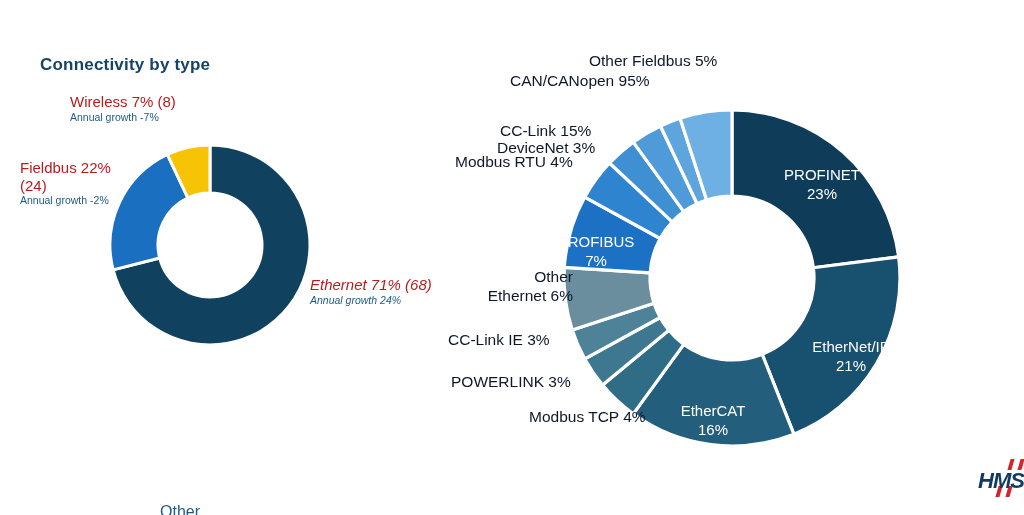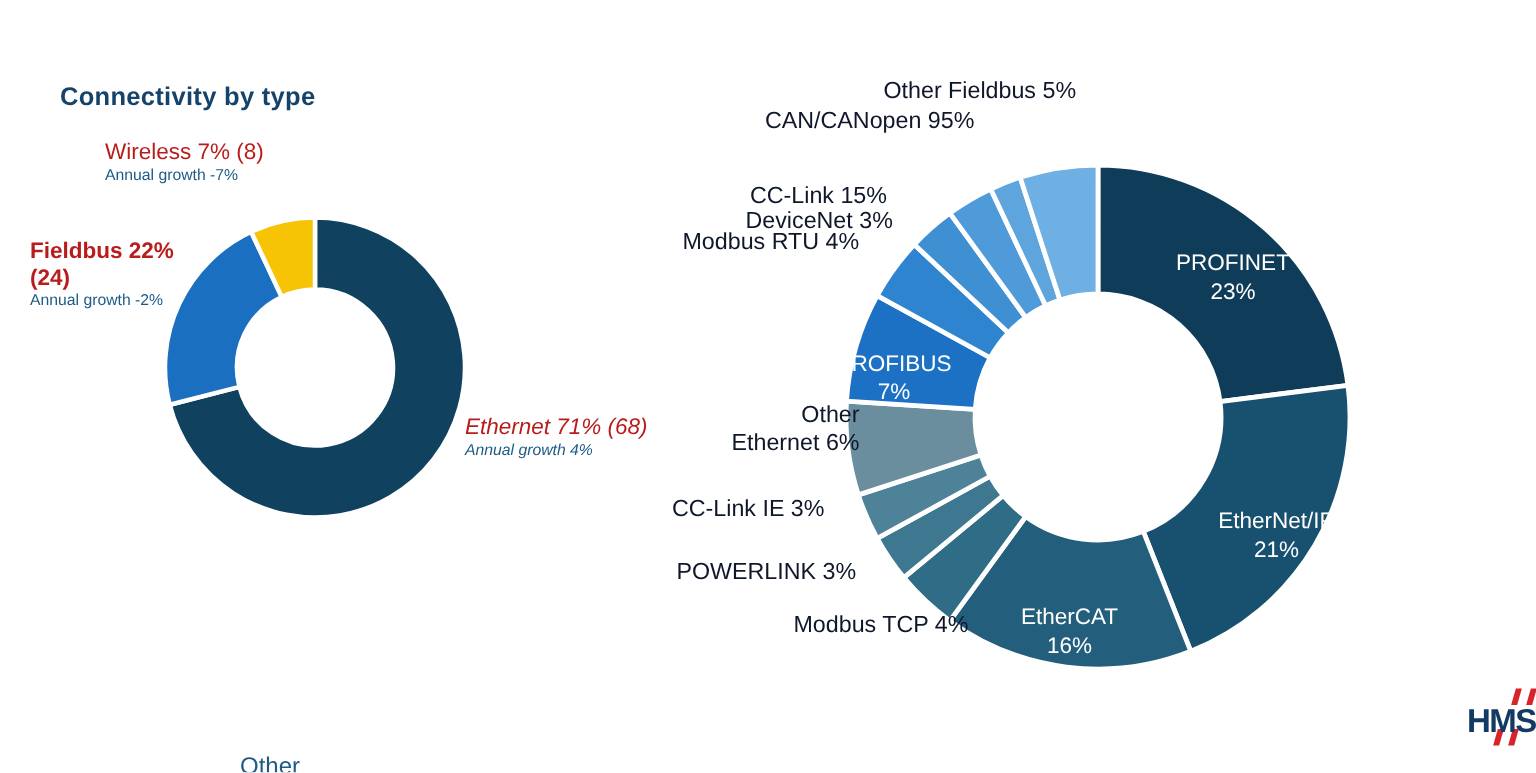--- a/index.html
+++ b/index.html
@@ -81,21 +81,21 @@
     white-space: nowrap;
   }
   #callout-wireless {
     left: 70px;
     top: 93px;
   }
   #callout-fieldbus {
     left: 20px;
     top: 159px;
   }
-  #callout-fieldbus .cl-main { white-space: normal; width: 105px; font-weight: bold; }
+  #callout-fieldbus .cl-main { white-space: normal; width: 105px; }
   #callout-fieldbus .cl-sub  { white-space: normal; width: 95px; }
   #callout-ethernet {
     left: 310px;
     top: 276px;
     font-style: italic;
   }
 
   
   .outlabel {
     position: absolute;
@@ -137,20 +137,21 @@
     bottom: 18px;
     width: 74px;
     height: 38px;
   }
   #hms-logo .logo-text {
     position: absolute;
     left: 8px;
     top: 9px;
     font-size: 22px;
     font-weight: bold;
+    font-style: italic;
     color: #133a63;
     letter-spacing: -1px;
   }
   .slash {
     position: absolute;
     width: 4px;
     height: 11px;
     background: #d8232a;
     transform: skewX(-16deg);
   }
@@ -187,21 +188,21 @@
     <div class="cl-sub">Annual growth -7%</div>
   </div>
 
   <div class="callout" id="callout-fieldbus">
     <div class="cl-main">Fieldbus 22% (24)</div>
     <div class="cl-sub">Annual growth -2%</div>
   </div>
 
   <div class="callout" id="callout-ethernet">
     <div class="cl-main">Ethernet 71% (68)</div>
-    <div class="cl-sub">Annual growth 4%</div>
+    <div class="cl-sub">Annual growth 24%</div>
   </div>
 
 
   <div class="chart-panel" id="panel-right">
     <svg id="svg-right" width="594" height="515" viewBox="430 0 594 515">
         <g>
           <path d="M 732 110 A 168 168 0 0 1 898.6752698208322 256.94401676119685 L 813.3534055077872 267.72267484772703 A 82 82 0 0 0 732 196 Z" fill="#0f3c58" stroke="#ffffff" stroke-width="3.2" stroke-linejoin="round">
             <title>PROFINET 23%</title>
           </path>
           <path d="M 898.6752698208322 256.94401676119685 A 168 168 0 0 1 793.8449248510259 434.20244962922624 L 762.1862133201436 354.24167184283664 A 82 82 0 0 0 813.3534055077872 267.72267484772703 Z" fill="#18506f" stroke="#ffffff" stroke-width="3.2" stroke-linejoin="round">

